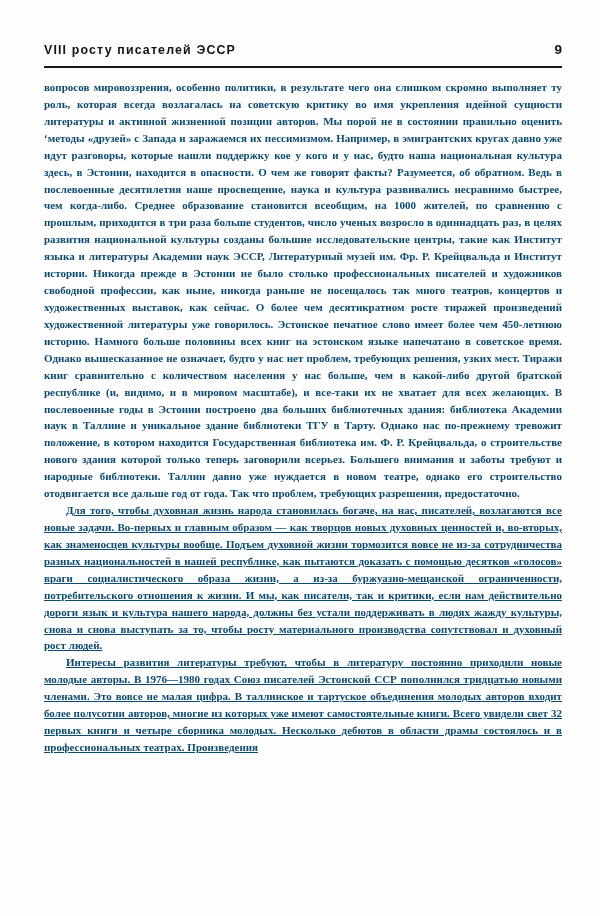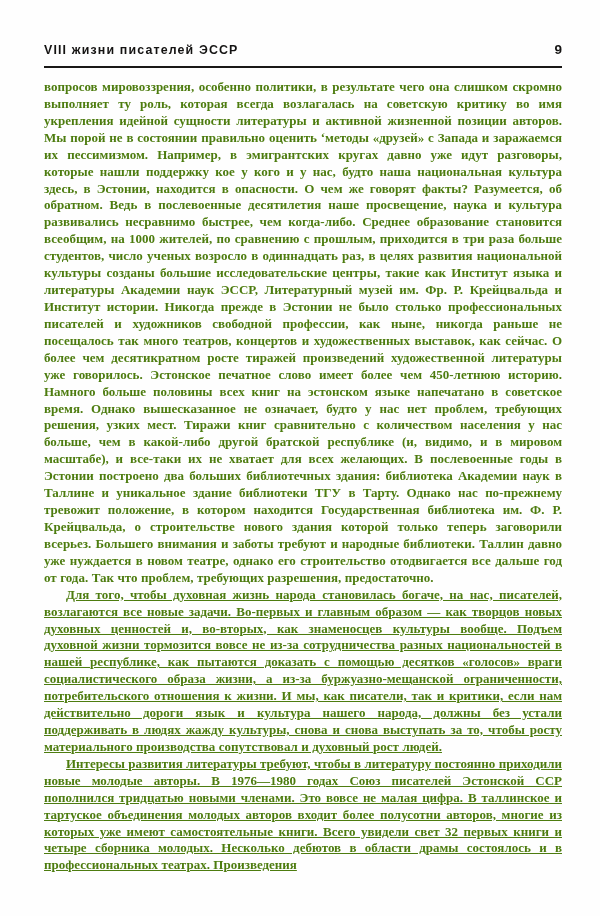--- a/index.html
+++ b/index.html
@@ -61,46 +61,46 @@
 
   
   .textblock {
     position: absolute;
     left: 44px;
     top: 79px;
     width: 518px;
   }
   .para {
     margin: 0;
-    font-size: 13px;
+    font-size: 11px;
     font-weight: bold;
     line-height: 16.92px;
     text-align: justify;
     text-align-last: left;
     -webkit-hyphens: none;
     hyphens: none;
     word-spacing: 0.2px;
-    color: #4d7c0f;
+    color: #0c4a6e;
   }
   .para.indent {
     text-indent: 22px;
     text-decoration: underline;
   }
   
   .para + .para {
     margin-top: 0;
   }
 </style>
 </head>
 <body>
 
 <div class="page">
 
   <div class="runhead">
-    <span class="runhead-title">VIII жизни писателей ЭССР</span>
+    <span class="runhead-title">VIII росту писателей ЭССР</span>
     <span class="runhead-folio">9</span>
   </div>
 
   <div class="rule"></div>
 
   <div class="textblock">
     <p class="para">вопросов мировоззрения, особенно политики, в результате чего она слишком скромно выполняет ту роль, которая всегда возлагалась на советскую критику во имя укрепления идейной сущности литературы и активной жизненной позиции авторов. Мы порой не в состоянии правильно оценить ‘методы «друзей» с Запада и заражаемся их пессимизмом. Например, в эмигрантских кругах давно уже идут разговоры, которые нашли поддержку кое у кого и у нас, будто наша национальная культура здесь, в Эстонии, находится в опасности. О чем же говорят факты? Разумеется, об обратном. Ведь в послевоенные десятилетия наше просвещение, наука и культура развивались несравнимо быстрее, чем когда-либо. Среднее образование становится всеобщим, на 1000 жителей, по сравнению с прошлым, приходится в три раза больше студентов, число ученых возросло в одиннадцать раз, в целях развития национальной культуры созданы большие исследовательские центры, такие как Институт языка и литературы Академии наук ЭССР, Литературный музей им. Фр. Р. Крейцвальда и Институт истории. Никогда прежде в Эстонии не было столько профессиональных писателей и художников свободной профессии, как ныне, никогда раньше не посещалось так много театров, концертов и художественных выставок, как сейчас. О более чем десятикратном росте тиражей произведений художественной литературы уже говорилось. Эстонское печатное слово имеет более чем 450-летнюю историю. Намного больше половины всех книг на эстонском языке напечатано в советское время. Однако вышесказанное не означает, будто у нас нет проблем, требующих решения, узких мест. Тиражи книг сравнительно с количеством населения у нас больше, чем в какой-либо другой братской республике (и, видимо, и в мировом масштабе), и все-таки их не хватает для всех желающих. В послевоенные годы в Эстонии построено два больших библиотечных здания: библиотека Академии наук в Таллине и уникальное здание библиотеки ТГУ в Тарту. Однако нас по-прежнему тревожит положение, в котором находится Государственная библиотека им. Ф. Р. Крейцвальда, о строительстве нового здания которой только теперь заговорили всерьез. Большего внимания и заботы требуют и народные библиотеки. Таллин давно уже нуждается в новом театре, однако его строительство отодвигается все дальше год от года. Так что проблем, требующих разрешения, предостаточно.</p>
     <p class="para indent">Для того, чтобы духовная жизнь народа становилась богаче, на нас, писателей, возлагаются все новые задачи. Во-первых и главным образом — как творцов новых духовных ценностей и, во-вторых, как знаменосцев культуры вообще. Подъем духовной жизни тормозится вовсе не из-за сотрудничества разных национальностей в нашей республике, как пытаются доказать с помощью десятков «голосов» враги социалистического образа жизни, а из-за буржуазно-мещанской ограниченности, потребительского отношения к жизни. И мы, как писатели, так и критики, если нам действительно дороги язык и культура нашего народа, должны без устали поддерживать в людях жажду культуры, снова и снова выступать за то, чтобы росту материального производства сопутствовал и духовный рост людей.</p>
     <p class="para indent">Интересы развития литературы требуют, чтобы в литературу постоянно приходили новые молодые авторы. В 1976—1980 годах Союз писателей Эстонской ССР пополнился тридцатью новыми членами. Это вовсе не малая цифра. В таллинское и тартуское объединения молодых авторов входит более полусотни авторов, многие из которых уже имеют самостоятельные книги. Всего увидели свет 32 первых книги и четыре сборника молодых. Несколько дебютов в области драмы состоялось и в профессиональных театрах. Произведения</p>
   </div>

